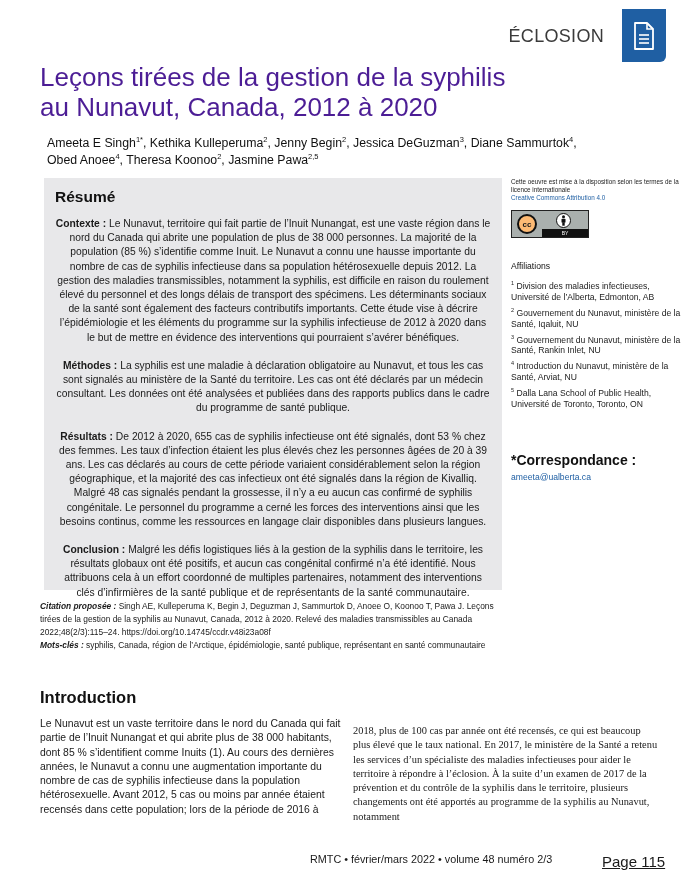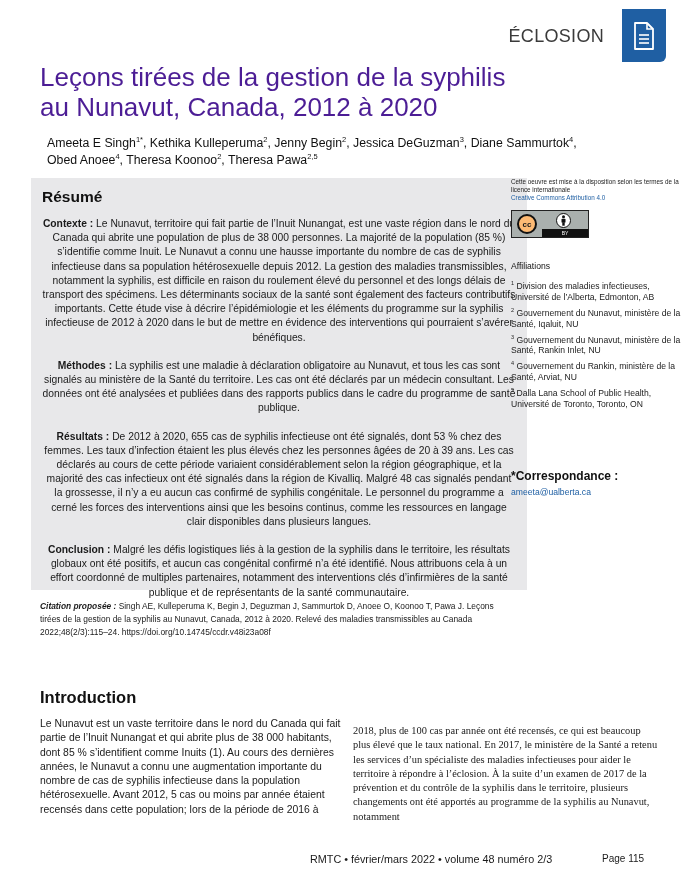--- a/index.html
+++ b/index.html
@@ -7,78 +7,79 @@
   body { position: relative; font-family: "Liberation Sans", sans-serif; color: #1a1a1a; }
 
   .section-tag { position: absolute; top: 26px; right: 86px; font-size: 18px; color: #3a3a3a; letter-spacing: 0.3px; }
   .doc-badge { position: absolute; top: 9px; right: 24px; width: 44px; height: 53px; background: #1f5fa3; border-radius: 0 0 6px 0; display: flex; align-items: center; justify-content: center; }
   .doc-badge svg { width: 22px; height: 28px; }
 
   .title { position: absolute; left: 40px; top: 62px; width: 480px; font-size: 26px; line-height: 30px; font-weight: normal; color: #4c1d95; }
   .authors { position: absolute; left: 47px; top: 135px; width: 620px; font-size: 12.3px; line-height: 17px; color: #111; }
   .authors sup { font-size: 7.5px; vertical-align: super; line-height: 0; }
 
-  .abstract-box { position: absolute; left: 31px; top: 178px; width: 496px; height: 412px; background: #e8e8ea; padding: 10px 11px 0 11px; }
+  .abstract-box { position: absolute; left: 44px; top: 178px; width: 458px; height: 412px; background: #e8e8ea; padding: 10px 11px 0 11px; }
   .abstract-title { font-size: 15.5px; font-weight: bold; color: #111; margin-bottom: 11px; }
   .abstract-para { font-size: 10.3px; line-height: 14.2px; color: #1a1a1a; margin-bottom: 14px; text-align: center; }
   .abstract-para b { font-weight: bold; }
 
   .citation { position: absolute; left: 40px; top: 600px; width: 465px; font-size: 8.4px; line-height: 13px; color: #1a1a1a; }
   .citation .lbl { font-weight: bold; font-style: italic; }
 
   .sidebar { position: absolute; left: 511px; top: 178px; width: 172px; }
   .license-text { font-size: 6.3px; line-height: 7.8px; color: #222; }
   .license-link { font-size: 6.3px; line-height: 7.8px; color: #1f5fa3; }
   .cc-badge { margin-top: 9px; width: 78px; height: 28px; background: #aab0ae; border: 1px solid #222; position: relative; }
   .cc-badge .cc-circle { position: absolute; left: 5px; top: 3px; width: 20px; height: 20px; border: 2px solid #111; border-radius: 50%; background: #fdba74; font-size: 8px; font-weight: bold; display: flex; align-items: center; justify-content: center; }
   .cc-badge .by-circle { position: absolute; left: 44px; top: 2px; width: 15px; height: 15px; border: 1.5px solid #111; border-radius: 50%; background: #fff; display: flex; align-items: center; justify-content: center; }
   .cc-badge .by-strip { position: absolute; left: 30px; right: 0; bottom: 0; height: 8px; background: #111; color: #fff; font-size: 5px; text-align: center; line-height: 8px; }
   .affil-title { margin-top: 23px; font-size: 8.6px; font-weight: normal; color: #111; }
   .affil-list { margin-top: 10px; }
   .affil { font-size: 8.6px; line-height: 10.8px; color: #222; margin-bottom: 5px; }
   .affil sup { font-size: 5.5px; vertical-align: super; line-height: 0; }
-  .corr-label { margin-top: 60px; font-size: 12px; font-weight: bold; color: #111; }
+  .corr-label { margin-top: 43px; font-size: 14px; font-weight: bold; color: #111; }
   .corr-email { margin-top: 4px; font-size: 8.6px; color: #1f5fa3; }
 
   .intro-title { position: absolute; left: 40px; top: 688px; font-size: 16.5px; font-weight: bold; color: #111; }
   .col { position: absolute; top: 717px; width: 305px; font-size: 10.4px; line-height: 14.3px; color: #1a1a1a; }
   .col-left { left: 40px; }
   .col-right { left: 353px; top: 724px; font-family: Liberation Serif, serif; }
 
   .footer { position: absolute; top: 853px; left: 310px; font-size: 10.8px; color: #1a1a1a; }
-  .footer-page { position: absolute; top: 853px; left: 602px; font-size: 10px; color: #1a1a1a; }
+  .footer-page { position: absolute; top: 853px; left: 602px; font-size: 15px; color: #1a1a1a; text-decoration: underline; }
 </style>
 </head>
 <body>
 
 <div class="section-tag">ÉCLOSION</div>
 <div class="doc-badge">
   <svg viewBox="0 0 22 28">
     <path d="M2 1 H14 L20 7 V27 H2 Z" fill="none" stroke="#ffffff" stroke-width="1.8" stroke-linejoin="round"></path>
     <path d="M14 1 V7 H20" fill="none" stroke="#ffffff" stroke-width="1.6"></path>
     <line x1="6" y1="13" x2="16" y2="13" stroke="#ffffff" stroke-width="1.6"></line>
     <line x1="6" y1="17" x2="16" y2="17" stroke="#ffffff" stroke-width="1.6"></line>
     <line x1="6" y1="21" x2="16" y2="21" stroke="#ffffff" stroke-width="1.6"></line>
   </svg>
 </div>
 
 <h1 class="title">Leçons tirées de la gestion de la syphilis au Nunavut, Canada, 2012 à 2020</h1>
 
-<div class="authors" id="authors"><span>Ameeta E Singh</span><sup>1*</sup>, <span>Kethika Kulleperuma</span><sup>2</sup>, <span>Jenny Begin</span><sup>2</sup>, <span>Jessica DeGuzman</span><sup>3</sup>, <span>Diane Sammurtok</span><sup>4</sup>, <br><span>Obed Anoee</span><sup>4</sup>, <span>Theresa Koonoo</span><sup>2</sup>, <span>Theresa Pawa</span><sup>2,5</sup></div>
+<div class="authors" id="authors"><span>Ameeta E Singh</span><sup>1*</sup>, <span>Kethika Kulleperuma</span><sup>2</sup>, <span>Jenny Begin</span><sup>2</sup>, <span>Jessica DeGuzman</span><sup>3</sup>, <span>Diane Sammurtok</span><sup>4</sup>, <br><span>Obed Anoee</span><sup>4</sup>, <span>Theresa Koonoo</span><sup>2</sup>, <span>Jasmine Pawa</span><sup>2,5</sup></div>
 
 <div class="abstract-box">
   <div class="abstract-title">Résumé</div>
   <p class="abstract-para"><b>Contexte :</b><span> Le Nunavut, territoire qui fait partie de l’Inuit Nunangat, est une vaste région dans le nord du Canada qui abrite une population de plus de 38 000 personnes. La majorité de la population (85 %) s’identifie comme Inuit. Le Nunavut a connu une hausse importante du nombre de cas de syphilis infectieuse dans sa population hétérosexuelle depuis 2012. La gestion des maladies transmissibles, notamment la syphilis, est difficile en raison du roulement élevé du personnel et des longs délais de transport des spécimens. Les déterminants sociaux de la santé sont également des facteurs contributifs importants. Cette étude vise à décrire l’épidémiologie et les éléments du programme sur la syphilis infectieuse de 2012 à 2020 dans le but de mettre en évidence des interventions qui pourraient s’avérer bénéfiques.</span></p>
   <p class="abstract-para"><b>Méthodes :</b><span> La syphilis est une maladie à déclaration obligatoire au Nunavut, et tous les cas sont signalés au ministère de la Santé du territoire. Les cas ont été déclarés par un médecin consultant. Les données ont été analysées et publiées dans des rapports publics dans le cadre du programme de santé publique.</span></p>
   <p class="abstract-para"><b>Résultats :</b><span> De 2012 à 2020, 655 cas de syphilis infectieuse ont été signalés, dont 53 % chez des femmes. Les taux d’infection étaient les plus élevés chez les personnes âgées de 20 à 39 ans. Les cas déclarés au cours de cette période variaient considérablement selon la région géographique, et la majorité des cas infectieux ont été signalés dans la région de Kivalliq. Malgré 48 cas signalés pendant la grossesse, il n’y a eu aucun cas confirmé de syphilis congénitale. Le personnel du programme a cerné les forces des interventions ainsi que les besoins continus, comme les ressources en langage clair disponibles dans plusieurs langues.</span></p>
   <p class="abstract-para"><b>Conclusion :</b><span> Malgré les défis logistiques liés à la gestion de la syphilis dans le territoire, les résultats globaux ont été positifs, et aucun cas congénital confirmé n’a été identifié. Nous attribuons cela à un effort coordonné de multiples partenaires, notamment des interventions clés d’infirmières de la santé publique et de représentants de la santé communautaire.</span></p>
 </div>
 
 <div class="citation">
   <div><span class="lbl">Citation proposée :</span><span> Singh AE, Kulleperuma K, Begin J, Deguzman J, Sammurtok D, Anoee O, Koonoo T, Pawa J. Leçons tirées de la gestion de la syphilis au Nunavut, Canada, 2012 à 2020. Relevé des maladies transmissibles au Canada 2022;48(2/3):115–24. https://doi.org/10.14745/ccdr.v48i23a08f</span></div>
+  <div><span class="lbl">Mots-clés :</span><span> syphilis, Canada, région de l’Arctique, épidémiologie, santé publique, représentant en santé communautaire</span></div>
 </div>
 
 <aside class="sidebar">
   <div class="license-text">Cette oeuvre est mise à la disposition selon les termes de la licence internationale</div>
   <div class="license-link">Creative Commons Attribution 4.0</div>
   <div class="cc-badge">
     <div class="cc-circle">cc</div>
     <div class="by-circle">
       <svg width="9" height="11" viewBox="0 0 9 11">
           <circle cx="4.5" cy="1.8" r="1.5" fill="#111"></circle>
@@ -86,21 +87,21 @@
           <rect x="3.3" y="7.5" width="2.4" height="3.2" fill="#111"></rect>
         </svg>
     </div>
     <div class="by-strip">BY</div>
   </div>
   <div class="affil-title">Affiliations</div>
   <div class="affil-list">
     <div class="affil"><sup>1</sup><span> Division des maladies infectieuses, Université de l’Alberta, Edmonton, AB</span></div>
     <div class="affil"><sup>2</sup><span> Gouvernement du Nunavut, ministère de la Santé, Iqaluit, NU</span></div>
     <div class="affil"><sup>3</sup><span> Gouvernement du Nunavut, ministère de la Santé, Rankin Inlet, NU</span></div>
-    <div class="affil"><sup>4</sup><span> Gouvernement du Rankin, ministère de la Santé, Arviat, NU</span></div>
+    <div class="affil"><sup>4</sup><span> Introduction du Nunavut, ministère de la Santé, Arviat, NU</span></div>
     <div class="affil"><sup>5</sup><span> Dalla Lana School of Public Health, Université de Toronto, Toronto, ON</span></div>
   </div>
   <div class="corr-label">*Correspondance :</div>
   <div class="corr-email">ameeta@ualberta.ca</div>
 </aside>
 
 <h2 class="intro-title">Introduction</h2>
 <p class="col col-left">Le Nunavut est un vaste territoire dans le nord du Canada qui fait partie de l’Inuit Nunangat et qui abrite plus de 38 000 habitants, dont 85 % s’identifient comme Inuits (1). Au cours des dernières années, le Nunavut a connu une augmentation importante du nombre de cas de syphilis infectieuse dans la population hétérosexuelle. Avant 2012, 5 cas ou moins par année étaient recensés dans cette population; lors de la période de 2016 à</p>
 <p class="col col-right">2018, plus de 100 cas par année ont été recensés, ce qui est beaucoup plus élevé que le taux national. En 2017, le ministère de la Santé a retenu les services d’un spécialiste des maladies infectieuses pour aider le territoire à répondre à l’éclosion. À la suite d’un examen de 2017 de la prévention et du contrôle de la syphilis dans le territoire, plusieurs changements ont été apportés au programme de la syphilis au Nunavut, notamment</p>
 

